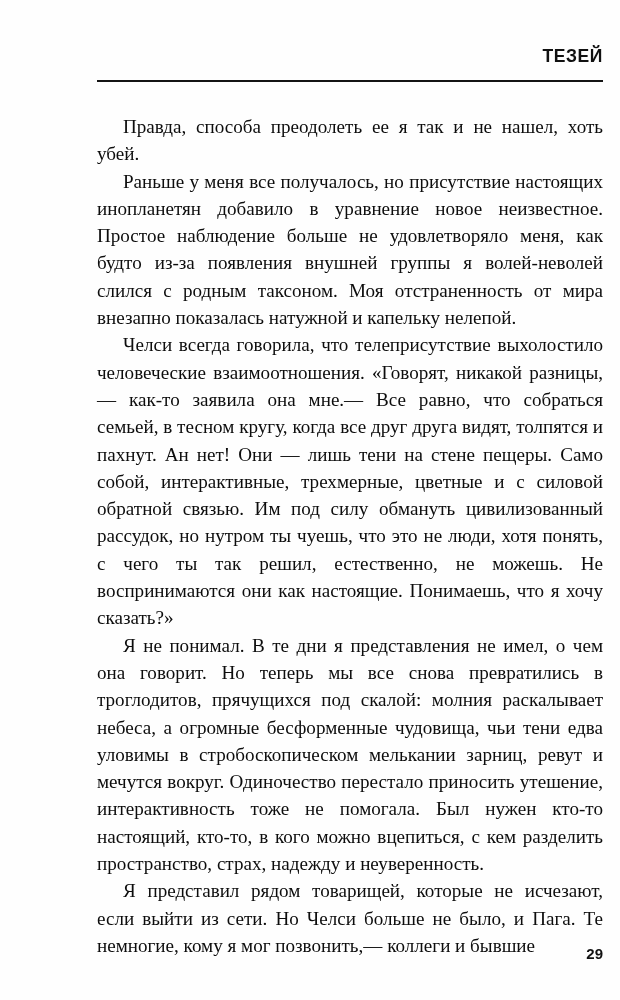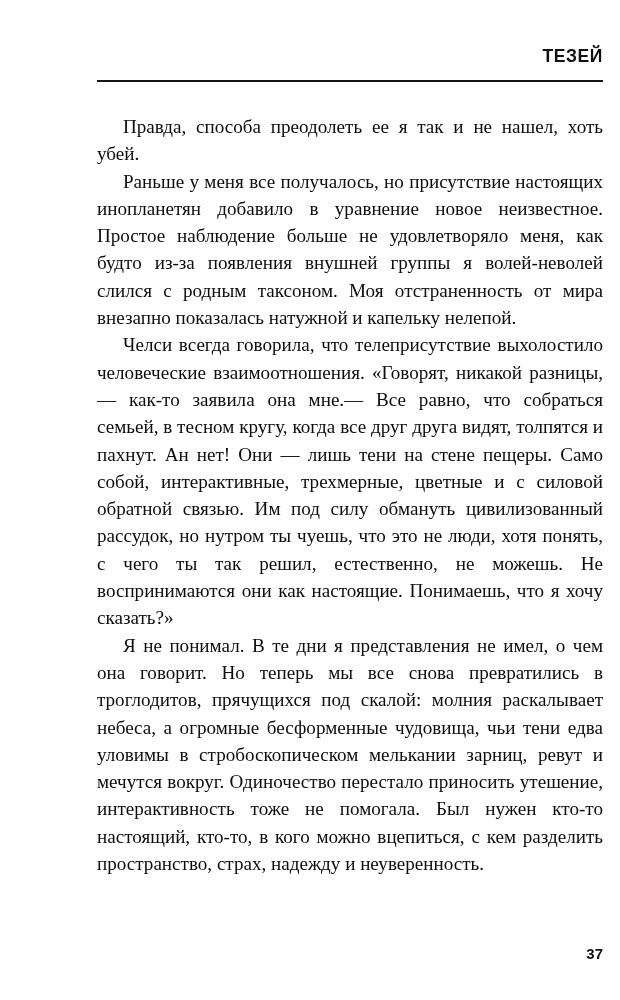--- a/index.html
+++ b/index.html
@@ -84,18 +84,19 @@
 
     <div class="running-head">ТЕЗЕЙ</div>
 
     <div class="head-rule"></div>
 
     <div class="body-text">
       <p>Правда, способа преодолеть ее я так и не нашел, хоть убей.</p>
       <p>Раньше у меня все получалось, но присутствие настоящих инопланетян добавило в уравнение новое неизвестное. Простое наблюдение больше не удовлетворяло меня, как будто из-за появления внушней группы я волей-неволей слился с родным таксоном. Моя отстраненность от мира внезапно показалась натужной и капельку нелепой.</p>
       <p>Челси всегда говорила, что телеприсутствие выхолостило человеческие взаимоотношения. «Говорят, никакой разницы,— как-то заявила она мне.— Все равно, что собраться семьей, в тесном кругу, когда все друг друга видят, толпятся и пахнут. Ан нет! Они — лишь тени на стене пещеры. Само собой, интерактивные, трехмерные, цветные и с силовой обратной связью. Им под силу обмануть цивилизованный рассудок, но нутром ты чуешь, что это не люди, хотя понять, с чего ты так решил, естественно, не можешь. Не воспринимаются они как настоящие. Понимаешь, что я хочу сказать?»</p>
       <p>Я не понимал. В те дни я представления не имел, о чем она говорит. Но теперь мы все снова превратились в троглодитов, прячущихся под скалой: молния раскалывает небеса, а огромные бесформенные чудовища, чьи тени едва уловимы в стробоскопическом мелькании зарниц, ревут и мечутся вокруг. Одиночество перестало приносить утешение, интерактивность тоже не помогала. Был нужен кто-то настоящий, кто-то, в кого можно вцепиться, с кем разделить пространство, страх, надежду и неуверенность.</p>
+      <p>Я представил рядом товарищей, которые не исчезают, если выйти из сети. Но Челси больше не было, и Пага. Те немногие, кому я мог позвонить,— коллеги и бывшие</p>
     </div>
 
-    <div class="folio">37</div>
+    <div class="folio">29</div>
 
   </div>
 </div>
 
 </body></html>

